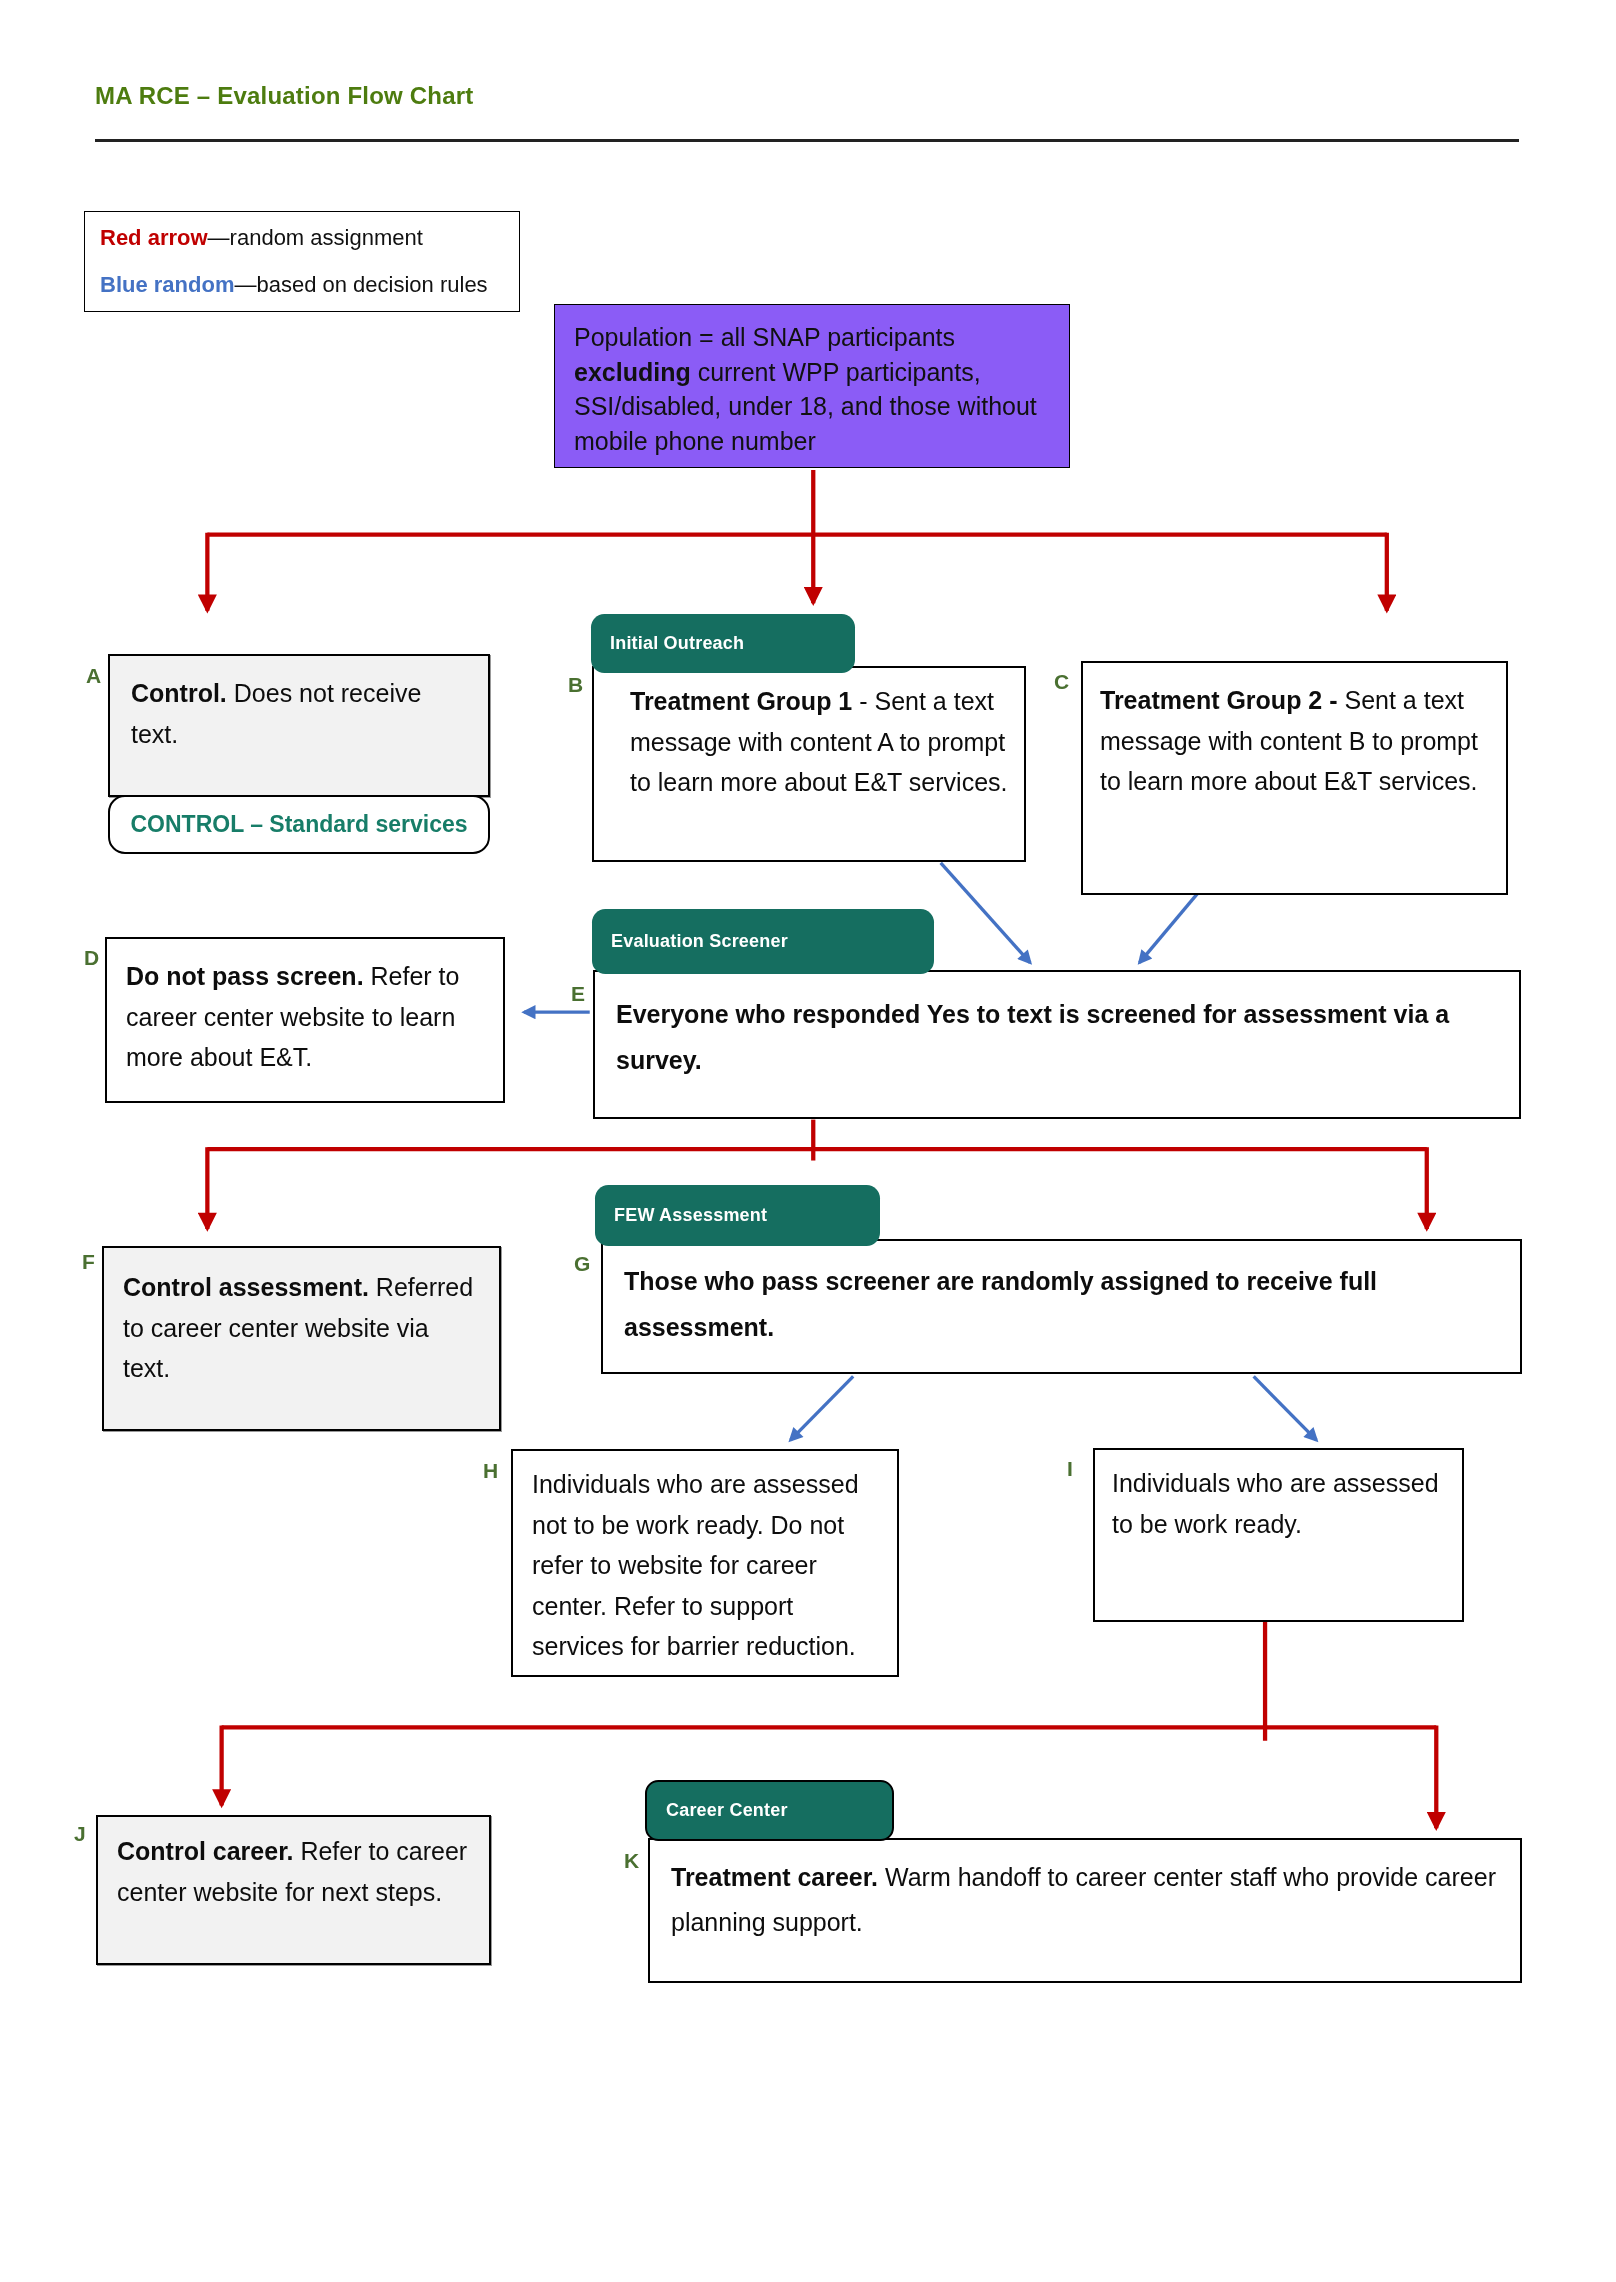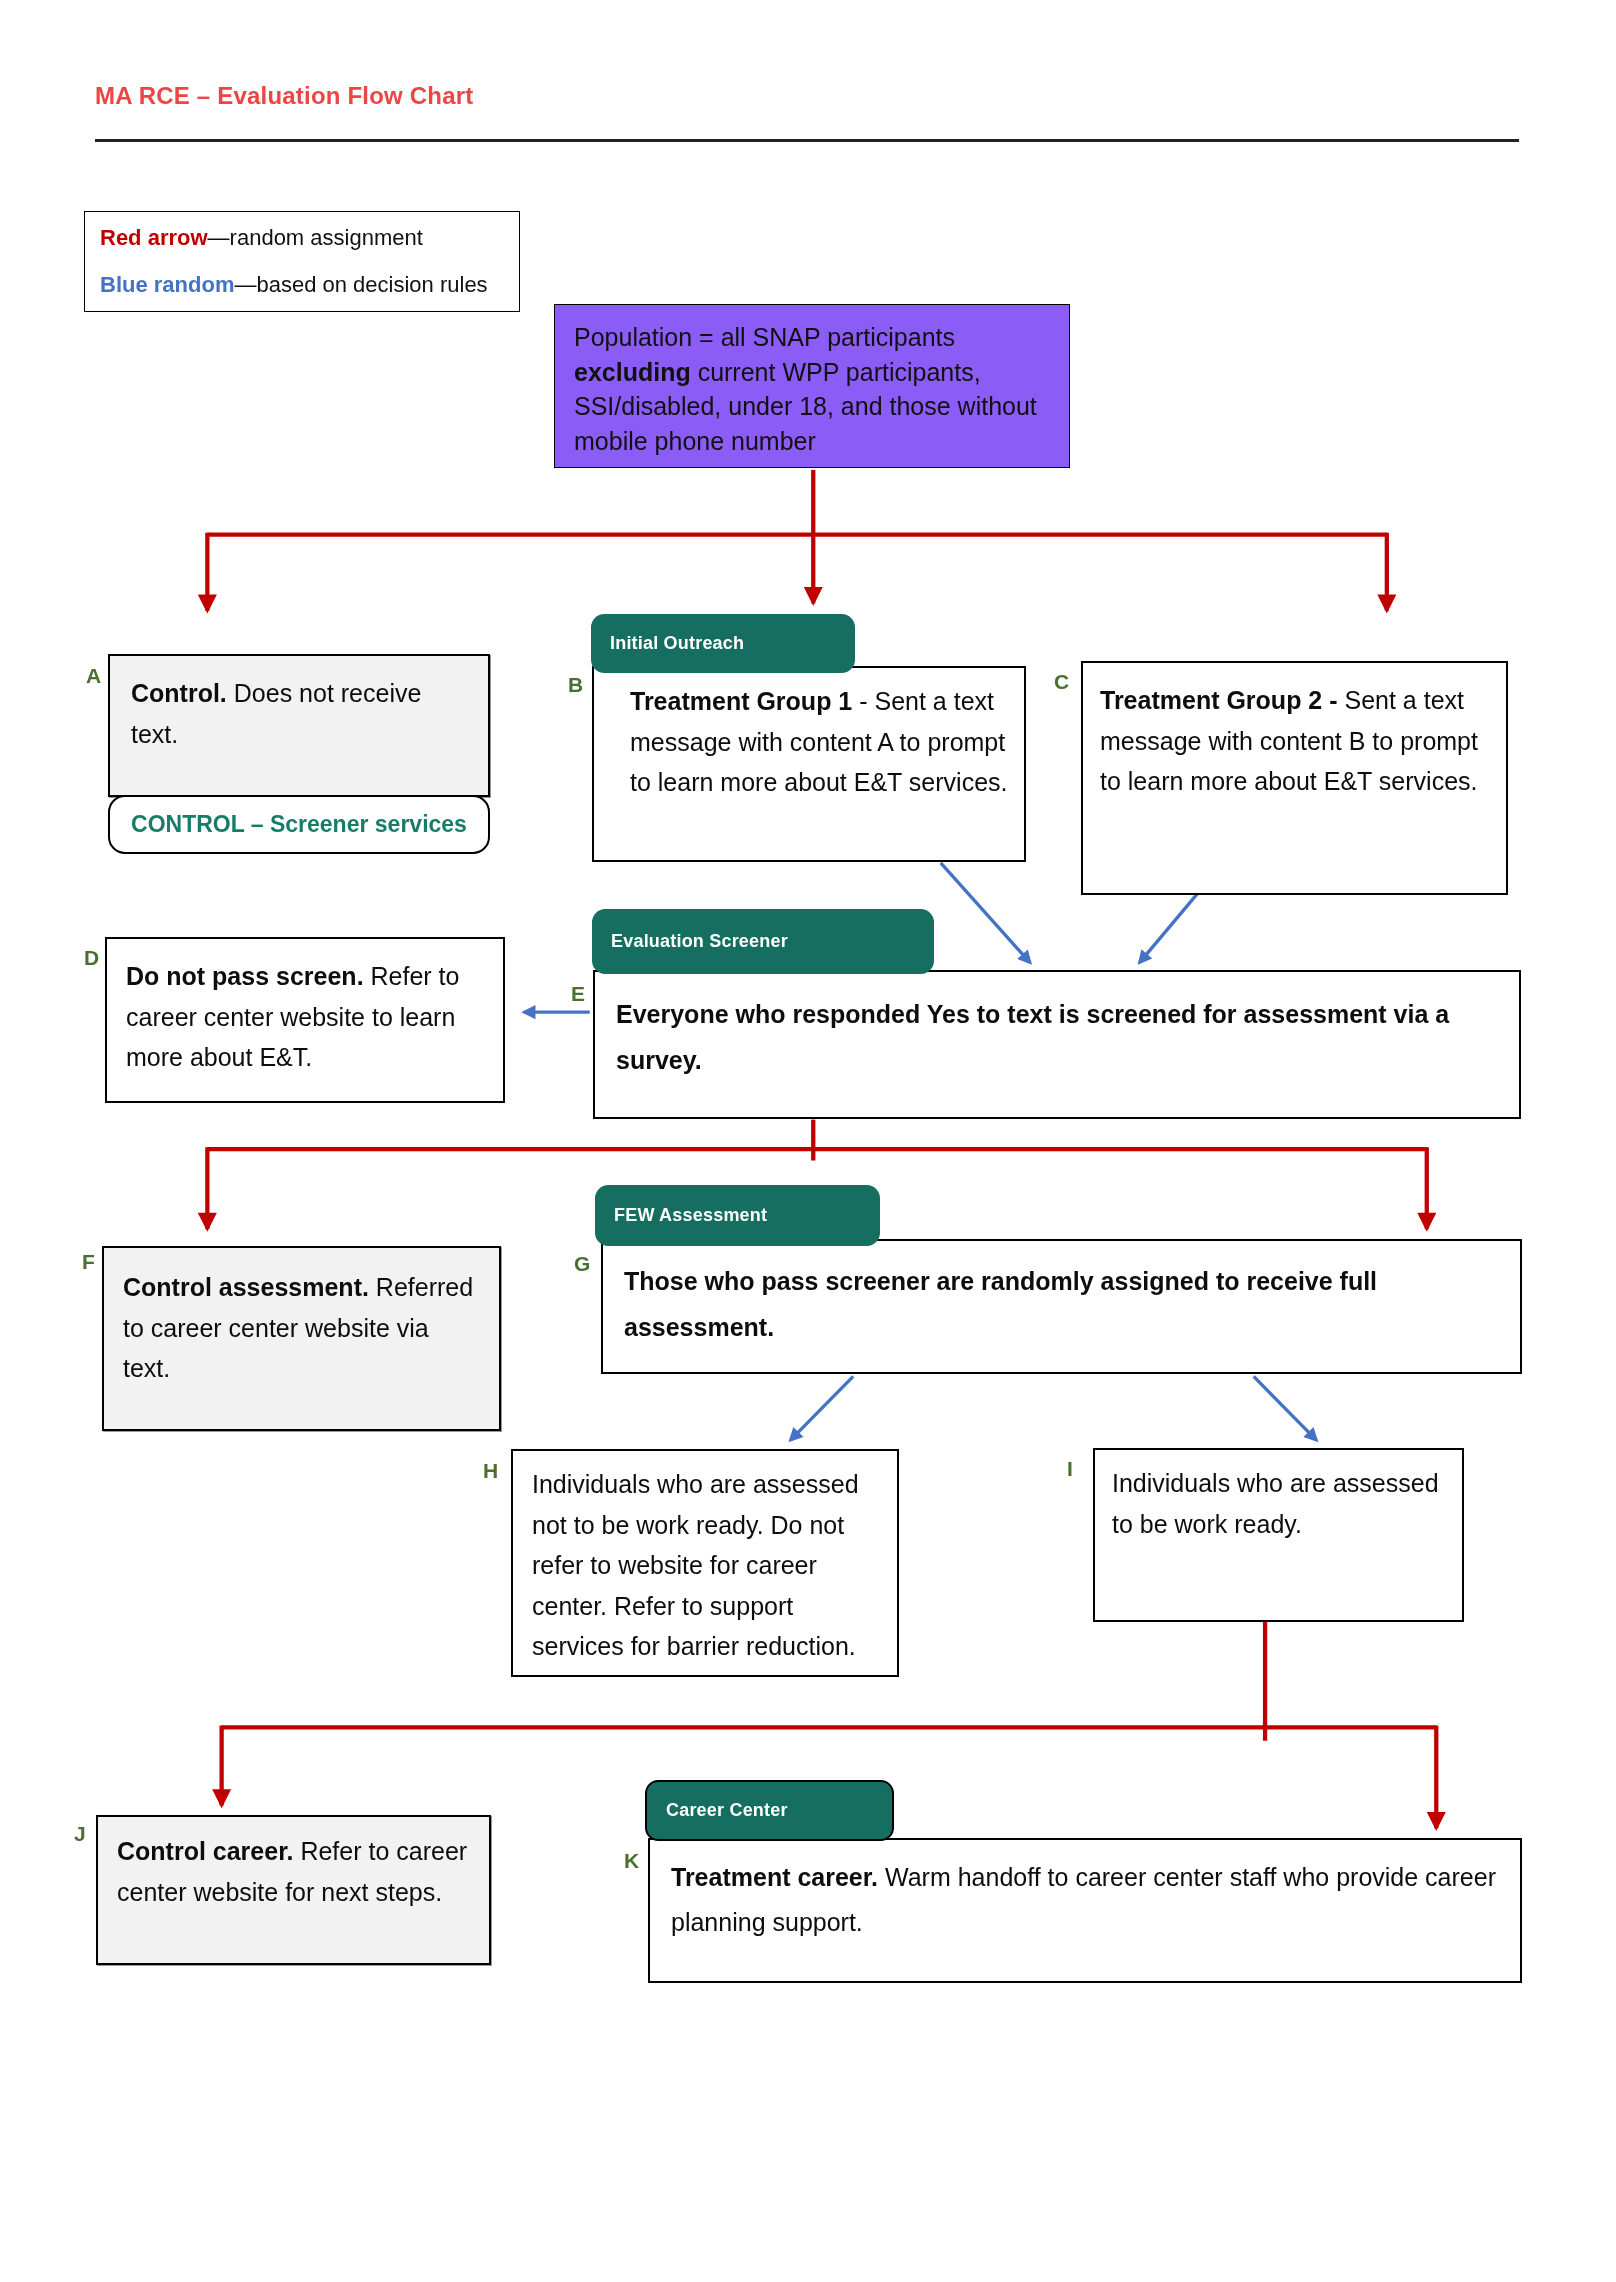--- a/index.html
+++ b/index.html
@@ -9,21 +9,21 @@
     --label-green:#4a7031;
     --control-teal:#177d68;
     --gray-bg:#f2f2f2;
   }
   html,body{margin:0;padding:0;background:#ffffff;}
   .canvas{
     position:relative;width:1617px;height:2283px;background:#ffffff;overflow:hidden;
     font-family:"Liberation Sans", sans-serif;color:#111;
   }
   .title{
-    position:absolute;left:95px;top:82px;font-size:24px;font-weight:bold;color:#ef4444;
+    position:absolute;left:95px;top:82px;font-size:24px;font-weight:bold;color:#4d7c0f;
     letter-spacing:0.2px;
   }
   .title-rule{position:absolute;left:95px;top:139px;width:1424px;border-top:3.3px solid #222;}
   .legend{
     position:absolute;left:84px;top:211px;width:436px;height:101px;border:1.9px solid #000;
     background:#fff;box-sizing:border-box;padding:13.3px 15px;font-size:22px;
   }
   .legend .row{margin-bottom:21px;white-space:nowrap;}
   .legend .red-key{color:var(--red);font-weight:bold;}
   .legend .blue-key{color:var(--blue);font-weight:bold;}
@@ -111,21 +111,21 @@
 
     <div class="pop">
       <span>Population = all SNAP participants</span><br>
       <span class="b" style="font-weight:bold">excluding</span><span> current WPP participants, SSI/disabled, under 18, and those without mobile phone number</span>
     </div>
 
     <div class="tag" style="left:86px;top:664px">A</div>
     <div class="box gray" style="left:108px;top:654px;width:382px;height:143px;padding:17px 21px">
       <span class="b">Control.</span><span> Does not receive text.</span>
     </div>
-    <div class="control-pill">CONTROL – Screener services</div>
+    <div class="control-pill">CONTROL – Standard services</div>
 
     <div class="pill" style="left:591px;top:614px;width:264px;height:59px">Initial Outreach</div>
     <div class="tag" style="left:568px;top:673px">B</div>
     <div class="box" style="left:592px;top:666px;width:434px;height:196px;padding:13.3px 15px 13.3px 36px">
       <span class="b">Treatment Group 1</span><span> - Sent a text message with content A to prompt to learn more about E&amp;T services.</span>
     </div>
 
     <div class="tag" style="left:1054px;top:670px">C</div>
     <div class="box" style="left:1081px;top:661px;width:427px;height:234px;padding:17px 17px">
       <span class="b">Treatment Group 2 -</span><span> Sent a text message with content B to prompt to learn more about E&amp;T services.</span>

